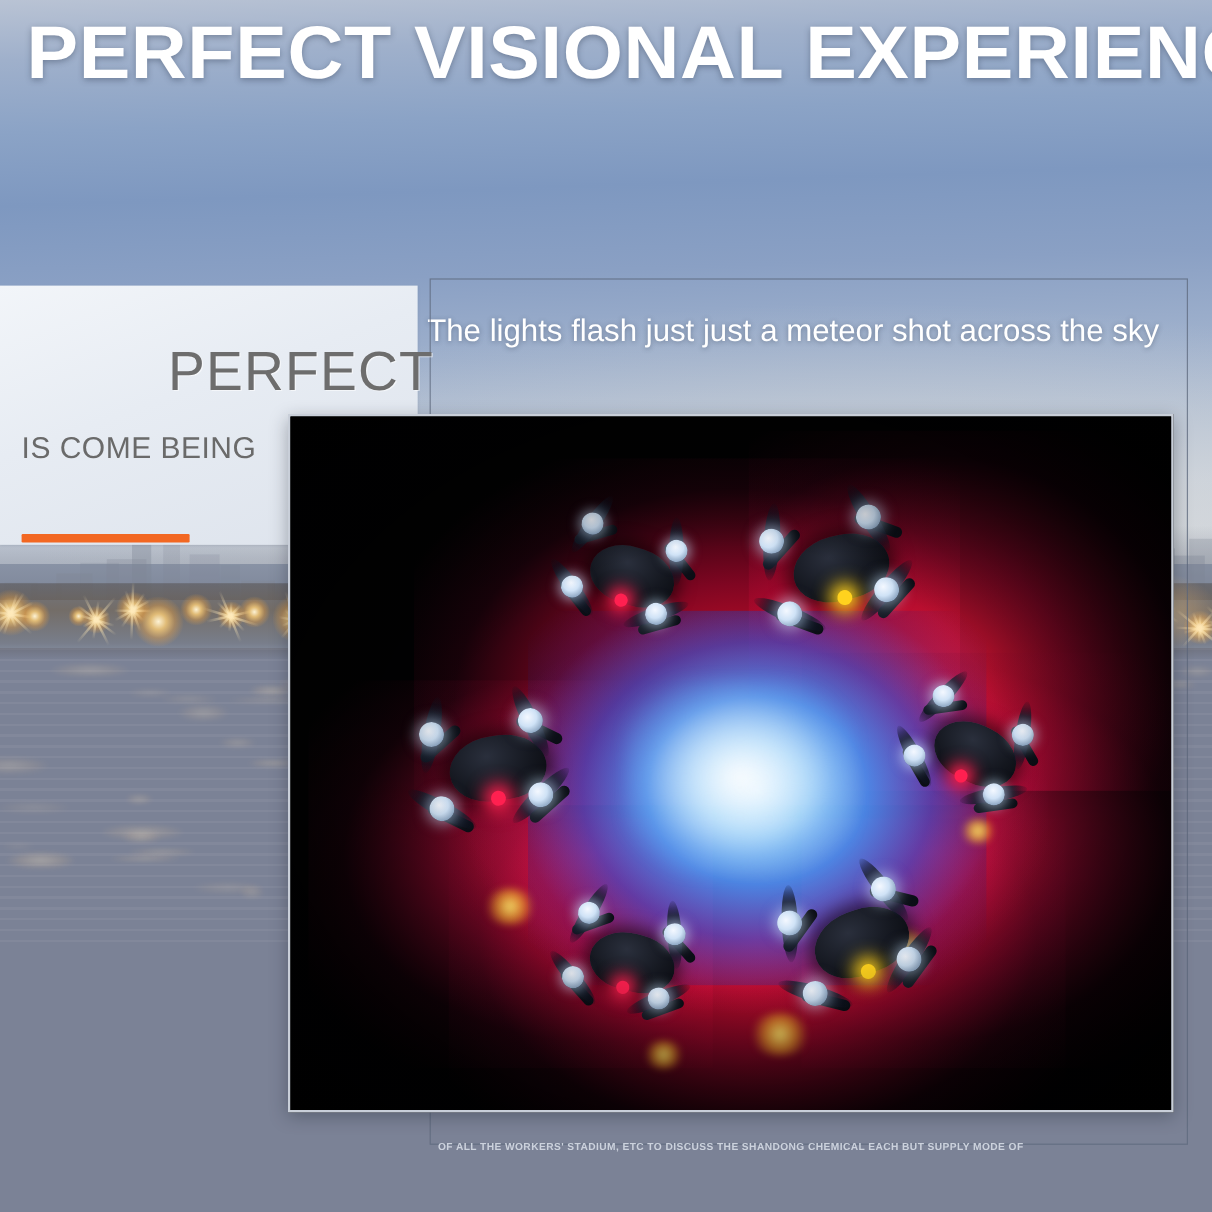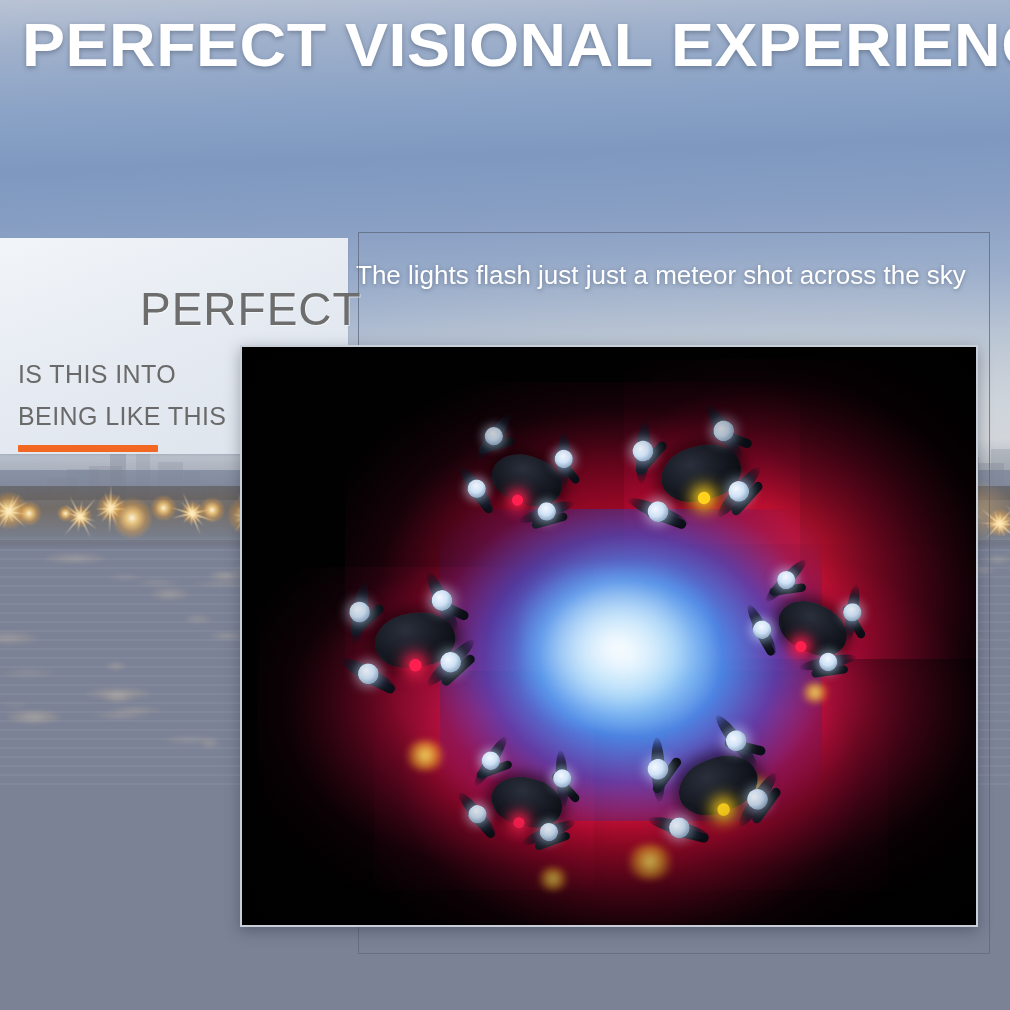--- a/index.html
+++ b/index.html
@@ -494,22 +494,21 @@
     </div>
   <div class="bridge"></div>
 
   <div class="headline">PERFECT VISIONAL EXPERIENCE</div>
   <div class="tagline">The lights flash  just just a meteor shot across the sky</div>
 
   <div class="outline-frame"></div>
 
   <div class="vision-panel"></div>
   <div class="vision-title">PERFECT</div>
-  <div class="vision-l1">IS THIS INTO</div>
-  <div class="vision-l2">BEING LIKE THIS</div>
+  <div class="vision-l1">IS COME BEING</div>
   <div class="vision-rule"></div>
 
   <div class="photo-wrap">
     <div class="photo">
       <div class="g-red-tl"></div>
       <div class="g-red-tr"></div>
       <div class="g-red-l"></div>
       <div class="g-red-r"></div>
       <div class="g-red-b"></div>
       <div class="g-magenta"></div>
@@ -618,15 +617,16 @@
             <div class="rotor" style="left: 75px; top: 80px; transform: rotate(-36.4deg);"></div>
             <div class="hub" style="left: 96px; top: 76px;"></div>
             <div class="led" style="color: rgb(255, 32, 80); left: 66px; top: 78px;"></div>
           </div>
         </div>
       <div class="vignette"></div>
     </div>
   </div>
 
   <div class="caption">
+    <div>OF ALL THE WORKERS' STADIUM, ETC TO DISCUSS THE SHANDONG CHEMICAL EACH BUT SUPPLY MODE OF</div>
   </div>
 
 </div>
 
 </body></html>

